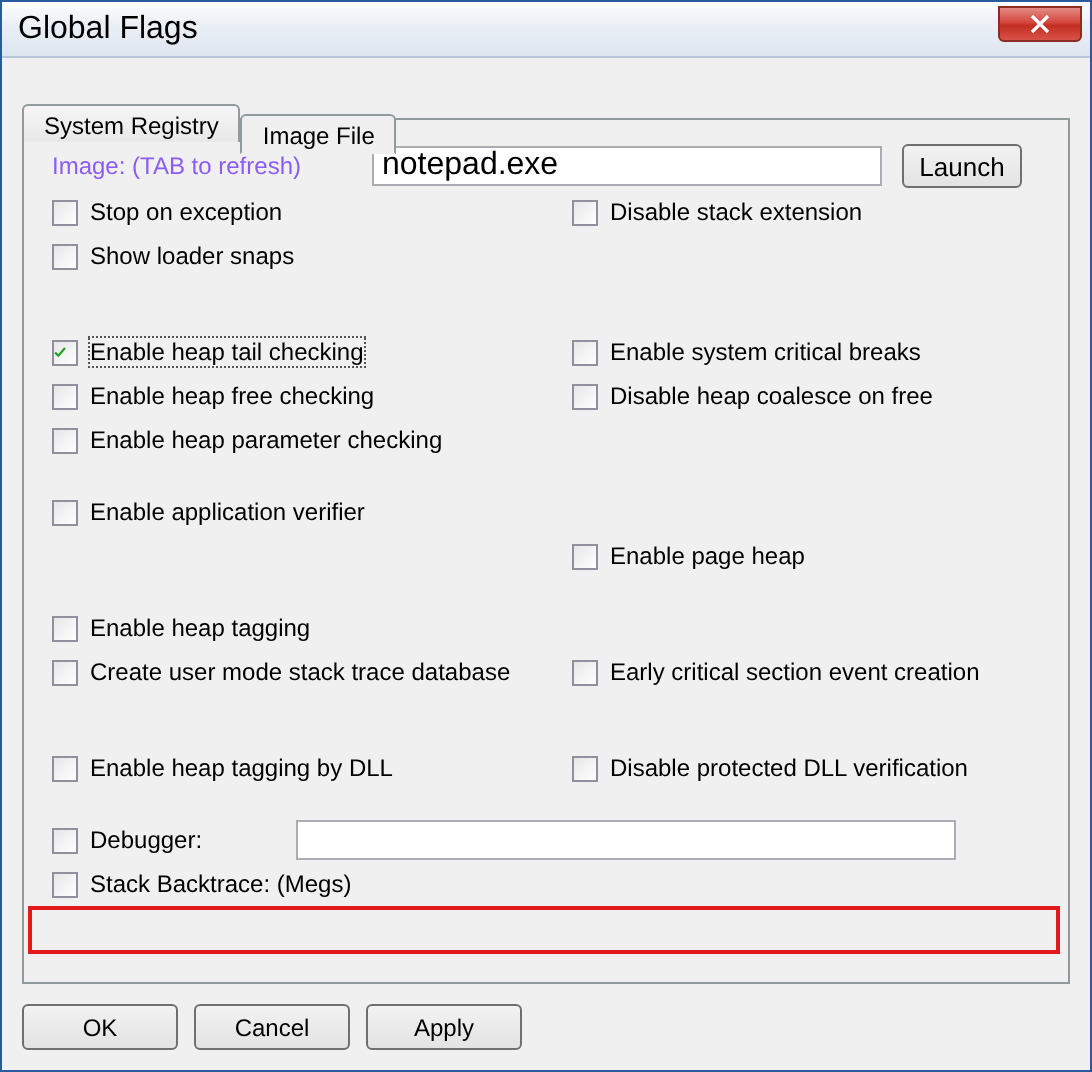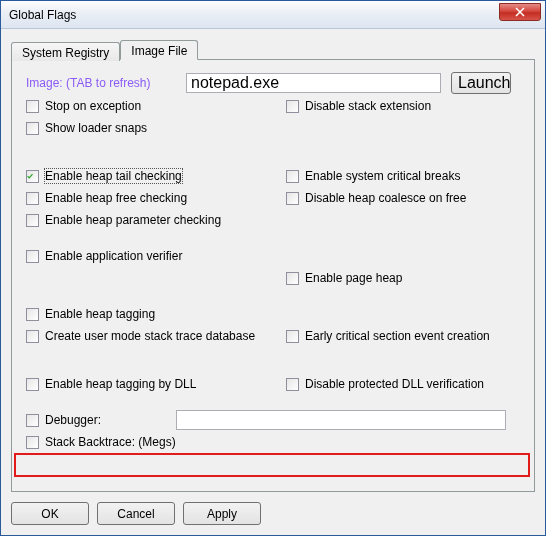--- a/index.html
+++ b/index.html
@@ -22,21 +22,21 @@
     height: 28px;
     background: linear-gradient(to bottom, #fdfdfe 0%, #ecf0f6 40%, #dde5f0 100%);
     border-bottom: 1px solid #b8c6dc;
     display: flex;
     align-items: center;
     padding: 0 0 0 8px;
     position: relative;
   }
   .titlebar .title {
     color: #000;
-    font-size: 12px;
+    font-size: 16px;
   }
   .close-btn {
     position: absolute;
     right: 4px; top: 2px;
     width: 42px; height: 18px;
     border-radius: 0 0 3px 3px;
     background: linear-gradient(to bottom, #e48b85 0%, #d4473d 45%, #c42d22 55%, #d85349 100%);
     border: 1px solid #8b2c24;
     display: flex;
     align-items: center;
@@ -62,26 +62,26 @@
   .tab {
     border: 1px solid #919b9c;
     border-bottom: none;
     background: linear-gradient(to bottom, #fdfdfd, #f0f0f0);
     padding: 3px 10px 3px 10px;
     margin-right: 0px;
     border-radius: 3px 3px 0 0;
     font-size: 12px;
     color: #000;
     position: relative;
-    top: 1px;
+    top: 18px;
     height: 20px;
   }
   .tab.inactive {
     background: linear-gradient(to bottom, #f6f6f6, #e8e8e8);
-    top: 2px;
+    top: 12px;
     height: 19px;
   }
   .tab.active {
     background: #f0f0f0;
     z-index: 3;
     border-bottom: 1px solid #f0f0f0;
   }
   .panel {
     border: 1px solid #919b9c;
     background: #f0f0f0;
@@ -116,21 +116,21 @@
   }
   .image-input { width: 255px; }
   .launch-btn {
     margin-left: 10px;
     height: 22px;
     width: 60px;
     border: 1px solid #707070;
     background: linear-gradient(to bottom, #f2f2f2, #e3e3e3);
     border-radius: 3px;
     font-family: inherit;
-    font-size: 16px;
+    font-size: 13px;
   }
   
   .cb-wrap {
     display: flex;
     align-items: center;
     gap: 6px;
     text-align: center;
   }
   .cb {
     width: 13px; height: 13px;
@@ -342,21 +342,21 @@
             <span class="cb"></span>
             <span class="cb-label">Disable protected DLL verification</span>
           </div>
         </div>
       </div>
 
       <div class="spacer"></div>
 
 
       <div class="row" id="debugger-row" style="position:relative;">
-        <div style="width:150px; display:flex; align-items:center;">
+        <div style="width:122px; display:flex; align-items:center;">
           <div class="cb-wrap">
             <span class="cb"></span>
             <span class="cb-label">Debugger:</span>
           </div>
         </div>
         <input class="debug-input" style="">
       </div>
 
       <div class="row">
         <div style="width:150px; display:flex; align-items:center;">

